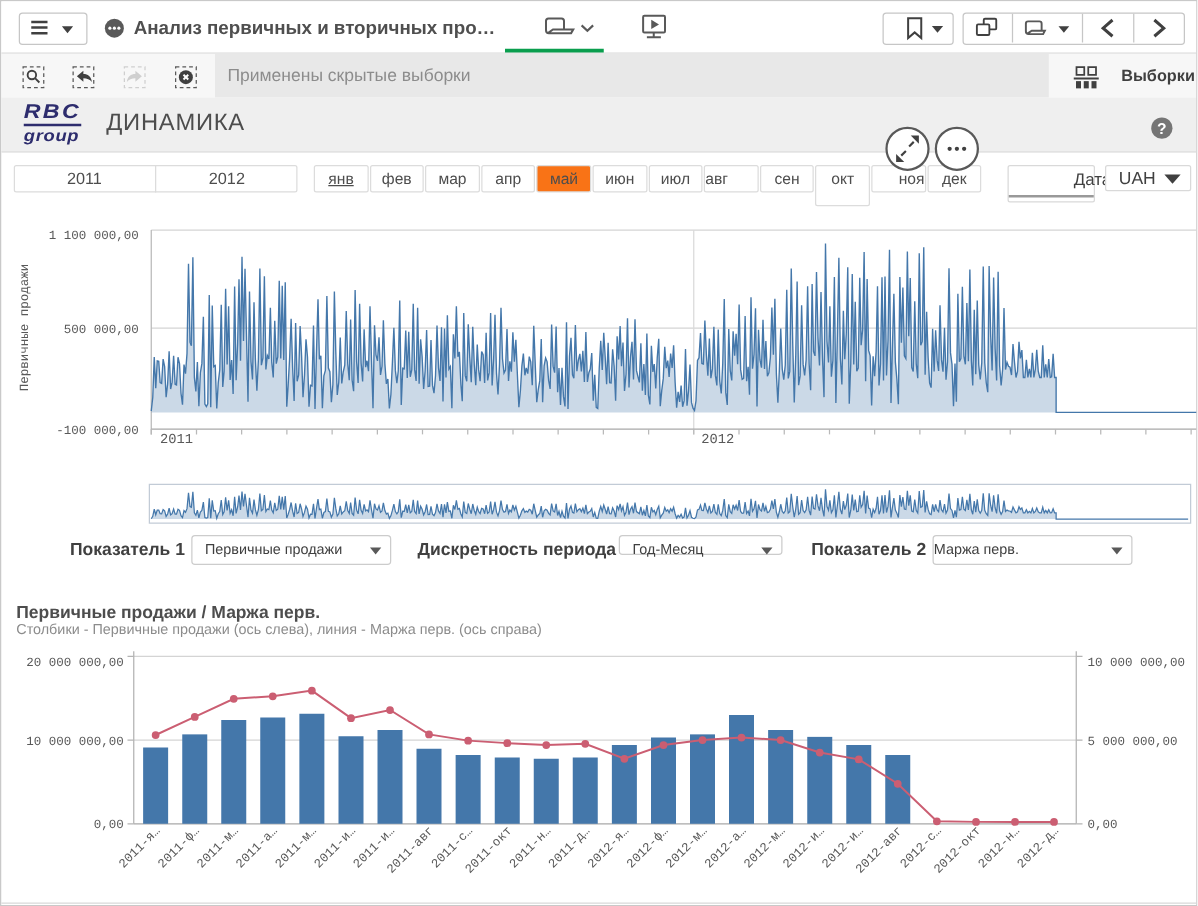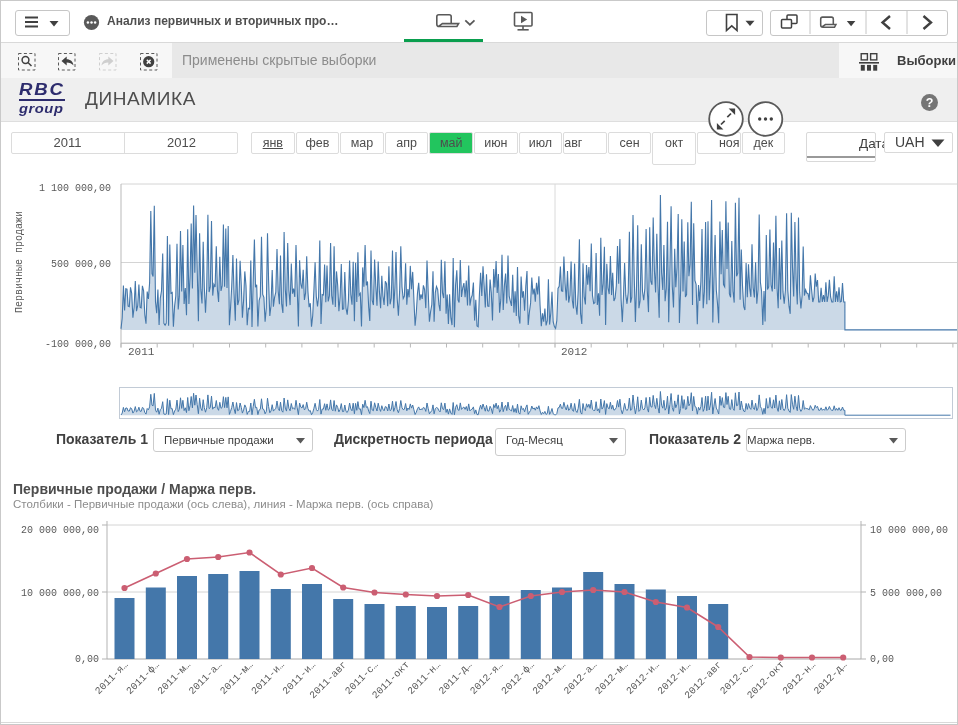--- a/index.html
+++ b/index.html
@@ -29,21 +29,21 @@
  <path d="M450.2,22.6 v-6.9 a2,2 0 0 0 -2,-2 h-10.4 a2,2 0 0 0 -2,2 v7.5 c0,1.4 0.9,2.3 2.3,2.3 h17.8 l1.7,-2.9 h-16.2 l-3.8,2.7" stroke="#595959" stroke-width="1.6" fill="none"></path>
  <path d="M464.3,19.3 l4.6,4.4 l4.6,-4.4" stroke="#595959" stroke-width="1.7" fill="none"></path>
 
  <g stroke="#595959" stroke-width="1.6" fill="none">
   <rect x="513.5" y="11.5" width="17.5" height="13.5" rx="1"></rect>
   <line x1="522" y1="25" x2="522" y2="28.5"></line>
   <line x1="516.5" y1="28.8" x2="527.7" y2="28.8"></line>
  </g>
  <path d="M520,14.8 v7.4 l6.2,-3.7 z" fill="#595959"></path>
 </svg>
-<div class="abs" style="left:106px;top:13px;font-size:12px;font-weight:600;color:#4f4f4f;">Анализ первичных и вторичных про…</div>
+<div class="abs" style="left:106px;top:13px;font-size:15px;font-weight:600;color:#4f4f4f;">Анализ первичных и вторичных про…</div>
 <div class="abs" style="left:403px;top:38px;width:79px;height:3px;background:#0a9e4e;"></div>
 <div class="abs" style="left:705px;top:9px;width:55px;height:24px;border:1px solid #c6c6c6;border-radius:3px;background:#fff;"></div>
 <div class="abs" style="left:769px;top:9px;width:176px;height:24px;border:1px solid #c6c6c6;border-radius:3px;background:#fff;"></div>
 <svg class="abs" style="left:700px;top:0;" width="258" height="42">
  <g stroke="#404040" stroke-width="1.6" fill="none">
   <path d="M25.5,13.5 h10.5 v16 l-5.25,-4.6 l-5.25,4.6 z"></path>
  </g>
  <path d="M44.5,19.8 h9 l-4.5,5.3 z" fill="#404040"></path>
  <line x1="109" y1="10" x2="109" y2="33" stroke="#c6c6c6"></line>
  <line x1="165" y1="10" x2="165" y2="33" stroke="#c6c6c6"></line>
@@ -105,21 +105,21 @@
  <text x="28.5" y="16" text-anchor="middle" font-size="12.5" font-weight="bold" fill="#fff" font-family="Liberation Sans">?</text>
 </svg>
 
 <div class="abs" style="left:10px;top:131px;width:227px;height:22px;background:#fff;border:1px solid #dcdcdc;border-radius:2px;box-sizing:border-box;"></div>
 <div class="abs" style="left:10px;top:131px;width:114px;height:22px;border-right:1px solid #dcdcdc;box-sizing:border-box;text-align:center;line-height:22px;font-size:13px;color:#4d4d4d;">2011</div>
 <div class="abs" style="left:124px;top:131px;width:113px;height:22px;text-align:center;line-height:22px;font-size:13px;color:#4d4d4d;">2012</div>
 <div class="abs" style="left:250.0px;top:131px;width:43.6px;height:22px;background:#fff;border:1px solid #dcdcdc;border-radius:2px;box-sizing:border-box;text-align:center;line-height:20px;font-size:12.5px;color:#4d4d4d;text-decoration:underline;">янв</div>
 <div class="abs" style="left:294.6px;top:131px;width:43.6px;height:22px;background:#fff;border:1px solid #dcdcdc;border-radius:2px;box-sizing:border-box;text-align:center;line-height:20px;font-size:12.5px;color:#4d4d4d;">фев</div>
 <div class="abs" style="left:339.2px;top:131px;width:43.6px;height:22px;background:#fff;border:1px solid #dcdcdc;border-radius:2px;box-sizing:border-box;text-align:center;line-height:20px;font-size:12.5px;color:#4d4d4d;">мар</div>
 <div class="abs" style="left:383.8px;top:131px;width:43.6px;height:22px;background:#fff;border:1px solid #dcdcdc;border-radius:2px;box-sizing:border-box;text-align:center;line-height:20px;font-size:12.5px;color:#4d4d4d;">апр</div>
-<div class="abs" style="left:428.4px;top:131px;width:43.6px;height:22px;background:#22c55e;border:1px solid #dcdcdc;border-radius:2px;box-sizing:border-box;text-align:center;line-height:20px;font-size:12.5px;color:#4d4d4d;">май</div>
+<div class="abs" style="left:428.4px;top:131px;width:43.6px;height:22px;background:#f97316;border:1px solid #dcdcdc;border-radius:2px;box-sizing:border-box;text-align:center;line-height:20px;font-size:12.5px;color:#4d4d4d;">май</div>
 <div class="abs" style="left:473.0px;top:131px;width:43.6px;height:22px;background:#fff;border:1px solid #dcdcdc;border-radius:2px;box-sizing:border-box;text-align:center;line-height:20px;font-size:12.5px;color:#4d4d4d;">июн</div>
 <div class="abs" style="left:517.6px;top:131px;width:43.6px;height:22px;background:#fff;border:1px solid #dcdcdc;border-radius:2px;box-sizing:border-box;text-align:center;line-height:20px;font-size:12.5px;color:#4d4d4d;">июл</div>
 <div class="abs" style="left:562.2px;top:131px;width:43.6px;height:22px;background:#fff;border:1px solid #dcdcdc;border-radius:2px;box-sizing:border-box;text-align:left;line-height:20px;font-size:12.5px;color:#4d4d4d;">авг</div>
 <div class="abs" style="left:606.8px;top:131px;width:43.6px;height:22px;background:#fff;border:1px solid #dcdcdc;border-radius:2px;box-sizing:border-box;text-align:center;line-height:20px;font-size:12.5px;color:#4d4d4d;">сен</div>
 <div class="abs" style="left:651.4px;top:131px;width:43.6px;height:33px;background:#fff;border:1px solid #dcdcdc;border-radius:2px;box-sizing:border-box;text-align:center;line-height:20px;font-size:12.5px;color:#4d4d4d;">окт</div>
 <div class="abs" style="left:696.0px;top:131px;width:43.6px;height:22px;background:#fff;border:1px solid #dcdcdc;border-radius:2px;box-sizing:border-box;text-align:right;line-height:20px;font-size:12.5px;color:#4d4d4d;">ноя</div>
 <div class="abs" style="left:740.6px;top:131px;width:43.6px;height:22px;background:#fff;border:1px solid #dcdcdc;border-radius:2px;box-sizing:border-box;text-align:center;line-height:20px;font-size:12.5px;color:#4d4d4d;">дек</div>
 
 <div class="abs" style="left:805px;top:131px;width:70px;height:30px;background:#fff;border:1px solid #d9d9d9;border-radius:2px;box-sizing:border-box;"></div>
 <div class="abs" style="left:814px;top:135px;font-size:13.5px;color:#404040;margin-left:44px;">Дата</div>
@@ -190,21 +190,21 @@
  <path d="M120.0,414.2 L120.0,414.0 121.2,412.1 122.4,406.4 123.6,410.8 124.8,407.0 126.0,407.0 127.1,410.0 128.3,410.1 129.5,406.7 130.7,407.7 131.9,412.1 133.1,410.2 134.3,405.6 135.5,410.9 136.7,409.9 137.9,406.2 139.1,410.3 140.2,410.3 141.4,406.4 142.6,407.3 143.8,411.5 145.0,413.1 146.2,407.5 147.4,408.8 148.6,405.9 149.8,393.3 151.0,404.3 152.1,404.8 153.3,392.4 154.5,409.3 155.7,411.2 156.9,407.1 158.1,413.3 159.3,408.6 160.5,407.3 161.7,400.7 162.9,413.0 164.1,413.4 165.2,413.0 166.4,397.7 167.6,413.5 168.8,399.2 170.0,407.8 171.2,407.6 172.4,413.6 173.6,410.0 174.8,408.2 176.0,399.1 177.2,410.6 178.3,408.4 179.5,396.8 180.7,407.4 181.9,399.3 183.1,409.6 184.3,406.8 185.5,411.6 186.7,396.5 187.9,409.7 189.1,404.6 190.2,395.5 191.4,406.9 192.6,392.3 193.8,404.2 195.0,394.0 196.2,403.4 197.4,412.7 198.6,397.2 199.8,407.1 201.0,409.6 202.2,398.7 203.3,406.7 204.5,411.2 205.7,406.8 206.9,393.9 208.1,407.6 209.3,406.6 210.5,395.1 211.7,408.2 212.9,406.2 214.1,406.7 215.3,399.5 216.4,407.1 217.6,409.3 218.8,401.3 220.0,407.3 221.2,406.4 222.4,395.7 223.6,406.6 224.8,396.4 226.0,406.8 227.2,395.9 228.4,413.4 229.5,410.5 230.7,406.6 231.9,401.0 233.1,407.9 234.3,412.6 235.5,401.6 236.7,409.8 237.9,409.0 239.1,402.0 240.3,406.4 241.4,412.1 242.6,408.9 243.8,403.9 245.0,406.4 246.2,413.4 247.4,410.4 248.6,410.5 249.8,402.0 251.0,413.7 252.2,405.6 253.4,398.3 254.5,406.7 255.7,406.3 256.9,413.6 258.1,409.0 259.3,408.3 260.5,397.8 261.7,408.0 262.9,408.5 264.1,412.8 265.3,410.3 266.5,397.2 267.6,405.5 268.8,411.8 270.0,410.0 271.2,403.7 272.4,410.1 273.6,408.5 274.8,407.6 276.0,400.0 277.2,407.4 278.4,409.7 279.5,401.1 280.7,409.7 281.9,411.2 283.1,397.0 284.3,407.1 285.5,410.1 286.7,398.9 287.9,407.3 289.1,409.8 290.3,402.5 291.5,407.8 292.6,406.9 293.8,408.4 295.0,399.3 296.2,406.8 297.4,413.6 298.6,402.0 299.8,406.1 301.0,407.0 302.2,403.6 303.4,408.9 304.6,407.7 305.7,401.2 306.9,407.4 308.1,410.2 309.3,409.5 310.5,413.7 311.7,411.7 312.9,407.3 314.1,402.3 315.3,408.3 316.5,410.1 317.6,408.4 318.8,398.5 320.0,413.1 321.2,408.0 322.4,408.1 323.6,402.7 324.8,409.3 326.0,402.9 327.2,409.2 328.4,408.2 329.6,398.9 330.7,408.2 331.9,409.8 333.1,399.5 334.3,410.2 335.5,403.9 336.7,406.4 337.9,410.9 339.1,408.4 340.3,402.6 341.5,410.6 342.7,410.5 343.8,404.0 345.0,410.4 346.2,411.5 347.4,409.0 348.6,402.0 349.8,407.9 351.0,409.8 352.2,402.2 353.4,412.7 354.6,402.4 355.8,409.3 356.9,400.6 358.1,408.1 359.3,407.8 360.5,413.6 361.7,403.2 362.9,406.6 364.1,399.3 365.3,406.4 366.5,405.7 367.7,410.2 368.8,412.6 370.0,400.2 371.2,409.0 372.4,409.8 373.6,401.8 374.8,406.4 376.0,410.0 377.2,402.2 378.4,407.4 379.6,410.4 380.8,404.7 381.9,408.2 383.1,409.8 384.3,405.6 385.5,406.1 386.7,410.0 387.9,403.0 389.1,409.7 390.3,408.6 391.5,400.2 392.7,410.4 393.9,406.7 395.0,400.5 396.2,408.7 397.4,411.7 398.6,407.5 399.8,399.5 401.0,406.7 402.2,408.7 403.4,408.2 404.6,402.5 405.8,409.8 406.9,407.0 408.1,408.5 409.3,402.9 410.5,407.1 411.7,404.0 412.9,408.8 414.1,413.5 415.3,411.2 416.5,407.7 417.7,405.9 418.9,409.0 420.0,407.9 421.2,408.7 422.4,406.4 423.6,407.1 424.8,410.4 426.0,402.0 427.2,407.5 428.4,412.8 429.6,411.0 430.8,409.8 432.0,403.9 433.1,412.8 434.3,407.6 435.5,406.5 436.7,407.1 437.9,409.7 439.1,410.9 440.3,401.8 441.5,407.7 442.7,408.6 443.9,402.1 445.1,411.4 446.2,408.0 447.4,413.1 448.6,407.9 449.8,412.0 451.0,413.4 452.2,401.5 453.4,413.7 454.6,406.3 455.8,403.7 457.0,408.9 458.1,409.4 459.3,401.9 460.5,408.4 461.7,406.8 462.9,406.0 464.1,408.4 465.3,405.5 466.5,409.9 467.7,402.9 468.9,409.9 470.1,408.6 471.2,408.1 472.4,405.9 473.6,412.6 474.8,408.9 476.0,413.5 477.2,413.7 478.4,408.0 479.6,404.1 480.8,408.2 482.0,403.0 483.2,406.6 484.3,410.2 485.5,404.4 486.7,410.0 487.9,410.1 489.1,405.3 490.3,407.7 491.5,412.6 492.7,403.5 493.9,406.7 495.1,402.1 496.2,407.7 497.4,404.4 498.6,411.2 499.8,408.8 501.0,401.0 502.2,410.7 503.4,406.4 504.6,404.3 505.8,409.6 507.0,401.1 508.2,408.3 509.3,409.1 510.5,410.0 511.7,404.5 512.9,411.2 514.1,407.4 515.3,411.7 516.5,403.1 517.7,411.8 518.9,413.1 520.1,404.8 521.3,408.5 522.4,407.4 523.6,410.8 524.8,406.5 526.0,403.9 527.2,413.3 528.4,411.1 529.6,409.5 530.8,405.0 532.0,408.0 533.2,406.9 534.3,409.2 535.5,405.9 536.7,408.0 537.9,404.7 539.1,410.0 540.3,413.5 541.5,411.3 542.7,412.7 543.9,410.4 545.1,413.4 546.3,412.5 547.4,405.3 548.6,413.3 549.8,411.2 551.0,407.5 552.2,412.8 553.4,413.6 554.6,413.9 555.8,412.6 557.0,406.9 558.2,406.5 559.4,403.1 560.5,407.3 561.7,407.4 562.9,401.3 564.1,406.1 565.3,409.0 566.5,403.8 567.7,409.4 568.9,408.1 570.1,402.2 571.3,409.0 572.5,410.4 573.6,402.5 574.8,409.8 576.0,411.5 577.2,407.3 578.4,398.3 579.6,411.4 580.8,413.1 582.0,402.5 583.2,408.3 584.4,409.7 585.5,402.8 586.7,406.2 587.9,403.2 589.1,407.4 590.3,399.0 591.5,408.2 592.7,409.6 593.9,409.4 595.1,400.7 596.3,409.8 597.5,407.8 598.6,411.7 599.8,398.0 601.0,408.1 602.2,406.1 603.4,399.6 604.6,413.4 605.8,402.6 607.0,406.8 608.2,407.9 609.4,401.2 610.6,408.1 611.7,404.2 612.9,409.1 614.1,408.6 615.3,406.5 616.5,399.5 617.7,406.1 618.9,398.2 620.1,408.8 621.3,412.8 622.5,408.2 623.6,402.4 624.8,408.1 626.0,409.6 627.2,407.6 628.4,397.0 629.6,409.4 630.8,408.4 632.0,394.0 633.2,404.6 634.4,412.8 635.6,406.2 636.7,395.8 637.9,410.4 639.1,409.1 640.3,399.1 641.5,407.4 642.7,409.0 643.9,406.8 645.1,396.5 646.3,407.3 647.5,411.1 648.7,396.2 649.8,405.6 651.0,406.2 652.2,394.4 653.4,403.7 654.6,407.6 655.8,397.3 657.0,406.5 658.2,412.1 659.4,390.5 660.6,404.2 661.8,407.2 662.9,399.3 664.1,409.2 665.3,406.9 666.5,395.2 667.7,412.9 668.9,403.4 670.1,392.5 671.3,406.6 672.5,410.3 673.7,399.9 674.8,406.7 676.0,403.2 677.2,393.8 678.4,413.0 679.6,407.4 680.8,394.7 682.0,407.4 683.2,398.6 684.4,408.4 685.6,408.0 686.8,395.3 687.9,404.8 689.1,402.6 690.3,391.7 691.5,409.8 692.7,395.4 693.9,405.5 695.1,406.2 696.3,413.2 697.5,406.3 698.7,409.1 699.9,405.6 701.0,396.5 702.2,410.4 703.4,407.4 704.6,395.2 705.8,409.7 707.0,395.1 708.2,409.0 709.4,404.1 710.6,391.3 711.8,412.9 712.9,405.2 714.1,397.5 715.3,407.1 716.5,409.5 717.7,413.0 718.9,395.1 720.1,404.4 721.3,396.6 722.5,406.2 723.7,406.6 724.9,391.6 726.0,403.5 727.2,395.3 728.4,407.9 729.6,408.4 730.8,398.6 732.0,407.4 733.2,409.4 734.4,391.8 735.6,404.8 736.8,404.2 738.0,391.0 739.1,408.9 740.3,400.0 741.5,406.5 742.7,410.1 743.9,410.7 745.1,402.4 746.3,408.4 747.5,402.6 748.7,406.9 749.9,408.4 751.0,399.1 752.2,406.8 753.4,408.5 754.6,402.3 755.8,409.6 757.0,407.1 758.2,393.9 759.4,405.8 760.6,407.4 761.8,413.3 763.0,407.3 764.1,412.7 765.3,397.5 766.5,407.1 767.7,406.6 768.9,396.5 770.1,406.3 771.3,407.4 772.5,398.8 773.7,407.0 774.9,394.1 776.1,407.0 777.2,410.4 778.4,399.8 779.6,408.8 780.8,398.5 782.0,407.5 783.2,409.6 784.4,407.2 785.6,393.7 786.8,407.2 788.0,410.0 789.2,411.4 790.3,393.6 791.5,403.2 792.7,408.3 793.9,395.2 795.1,405.2 796.3,409.7 797.5,394.4 798.7,407.6 799.9,410.4 801.1,408.2 802.2,399.5 803.4,408.2 804.6,407.1 805.8,407.7 807.0,407.8 808.2,408.9 809.4,404.6 810.6,407.1 811.8,409.3 813.0,408.4 814.2,404.3 815.3,406.6 816.5,405.4 817.7,409.3 818.9,409.3 820.1,406.8 821.3,409.3 822.5,408.1 823.7,409.3 824.9,405.8 826.1,409.3 827.3,408.1 828.4,405.4 829.6,408.4 830.8,409.3 832.0,409.3 833.2,404.8 834.4,409.3 835.6,407.4 836.8,409.3 838.0,406.7 839.2,409.3 840.3,409.2 841.5,406.0 842.7,409.3 843.9,409.3 L843.9,414.2 Z" fill="rgba(68,119,170,0.28)"></path>
  <path d="M120.0,414.0 121.2,412.1 122.4,406.4 123.6,410.8 124.8,407.0 126.0,407.0 127.1,410.0 128.3,410.1 129.5,406.7 130.7,407.7 131.9,412.1 133.1,410.2 134.3,405.6 135.5,410.9 136.7,409.9 137.9,406.2 139.1,410.3 140.2,410.3 141.4,406.4 142.6,407.3 143.8,411.5 145.0,413.1 146.2,407.5 147.4,408.8 148.6,405.9 149.8,393.3 151.0,404.3 152.1,404.8 153.3,392.4 154.5,409.3 155.7,411.2 156.9,407.1 158.1,413.3 159.3,408.6 160.5,407.3 161.7,400.7 162.9,413.0 164.1,413.4 165.2,413.0 166.4,397.7 167.6,413.5 168.8,399.2 170.0,407.8 171.2,407.6 172.4,413.6 173.6,410.0 174.8,408.2 176.0,399.1 177.2,410.6 178.3,408.4 179.5,396.8 180.7,407.4 181.9,399.3 183.1,409.6 184.3,406.8 185.5,411.6 186.7,396.5 187.9,409.7 189.1,404.6 190.2,395.5 191.4,406.9 192.6,392.3 193.8,404.2 195.0,394.0 196.2,403.4 197.4,412.7 198.6,397.2 199.8,407.1 201.0,409.6 202.2,398.7 203.3,406.7 204.5,411.2 205.7,406.8 206.9,393.9 208.1,407.6 209.3,406.6 210.5,395.1 211.7,408.2 212.9,406.2 214.1,406.7 215.3,399.5 216.4,407.1 217.6,409.3 218.8,401.3 220.0,407.3 221.2,406.4 222.4,395.7 223.6,406.6 224.8,396.4 226.0,406.8 227.2,395.9 228.4,413.4 229.5,410.5 230.7,406.6 231.9,401.0 233.1,407.9 234.3,412.6 235.5,401.6 236.7,409.8 237.9,409.0 239.1,402.0 240.3,406.4 241.4,412.1 242.6,408.9 243.8,403.9 245.0,406.4 246.2,413.4 247.4,410.4 248.6,410.5 249.8,402.0 251.0,413.7 252.2,405.6 253.4,398.3 254.5,406.7 255.7,406.3 256.9,413.6 258.1,409.0 259.3,408.3 260.5,397.8 261.7,408.0 262.9,408.5 264.1,412.8 265.3,410.3 266.5,397.2 267.6,405.5 268.8,411.8 270.0,410.0 271.2,403.7 272.4,410.1 273.6,408.5 274.8,407.6 276.0,400.0 277.2,407.4 278.4,409.7 279.5,401.1 280.7,409.7 281.9,411.2 283.1,397.0 284.3,407.1 285.5,410.1 286.7,398.9 287.9,407.3 289.1,409.8 290.3,402.5 291.5,407.8 292.6,406.9 293.8,408.4 295.0,399.3 296.2,406.8 297.4,413.6 298.6,402.0 299.8,406.1 301.0,407.0 302.2,403.6 303.4,408.9 304.6,407.7 305.7,401.2 306.9,407.4 308.1,410.2 309.3,409.5 310.5,413.7 311.7,411.7 312.9,407.3 314.1,402.3 315.3,408.3 316.5,410.1 317.6,408.4 318.8,398.5 320.0,413.1 321.2,408.0 322.4,408.1 323.6,402.7 324.8,409.3 326.0,402.9 327.2,409.2 328.4,408.2 329.6,398.9 330.7,408.2 331.9,409.8 333.1,399.5 334.3,410.2 335.5,403.9 336.7,406.4 337.9,410.9 339.1,408.4 340.3,402.6 341.5,410.6 342.7,410.5 343.8,404.0 345.0,410.4 346.2,411.5 347.4,409.0 348.6,402.0 349.8,407.9 351.0,409.8 352.2,402.2 353.4,412.7 354.6,402.4 355.8,409.3 356.9,400.6 358.1,408.1 359.3,407.8 360.5,413.6 361.7,403.2 362.9,406.6 364.1,399.3 365.3,406.4 366.5,405.7 367.7,410.2 368.8,412.6 370.0,400.2 371.2,409.0 372.4,409.8 373.6,401.8 374.8,406.4 376.0,410.0 377.2,402.2 378.4,407.4 379.6,410.4 380.8,404.7 381.9,408.2 383.1,409.8 384.3,405.6 385.5,406.1 386.7,410.0 387.9,403.0 389.1,409.7 390.3,408.6 391.5,400.2 392.7,410.4 393.9,406.7 395.0,400.5 396.2,408.7 397.4,411.7 398.6,407.5 399.8,399.5 401.0,406.7 402.2,408.7 403.4,408.2 404.6,402.5 405.8,409.8 406.9,407.0 408.1,408.5 409.3,402.9 410.5,407.1 411.7,404.0 412.9,408.8 414.1,413.5 415.3,411.2 416.5,407.7 417.7,405.9 418.9,409.0 420.0,407.9 421.2,408.7 422.4,406.4 423.6,407.1 424.8,410.4 426.0,402.0 427.2,407.5 428.4,412.8 429.6,411.0 430.8,409.8 432.0,403.9 433.1,412.8 434.3,407.6 435.5,406.5 436.7,407.1 437.9,409.7 439.1,410.9 440.3,401.8 441.5,407.7 442.7,408.6 443.9,402.1 445.1,411.4 446.2,408.0 447.4,413.1 448.6,407.9 449.8,412.0 451.0,413.4 452.2,401.5 453.4,413.7 454.6,406.3 455.8,403.7 457.0,408.9 458.1,409.4 459.3,401.9 460.5,408.4 461.7,406.8 462.9,406.0 464.1,408.4 465.3,405.5 466.5,409.9 467.7,402.9 468.9,409.9 470.1,408.6 471.2,408.1 472.4,405.9 473.6,412.6 474.8,408.9 476.0,413.5 477.2,413.7 478.4,408.0 479.6,404.1 480.8,408.2 482.0,403.0 483.2,406.6 484.3,410.2 485.5,404.4 486.7,410.0 487.9,410.1 489.1,405.3 490.3,407.7 491.5,412.6 492.7,403.5 493.9,406.7 495.1,402.1 496.2,407.7 497.4,404.4 498.6,411.2 499.8,408.8 501.0,401.0 502.2,410.7 503.4,406.4 504.6,404.3 505.8,409.6 507.0,401.1 508.2,408.3 509.3,409.1 510.5,410.0 511.7,404.5 512.9,411.2 514.1,407.4 515.3,411.7 516.5,403.1 517.7,411.8 518.9,413.1 520.1,404.8 521.3,408.5 522.4,407.4 523.6,410.8 524.8,406.5 526.0,403.9 527.2,413.3 528.4,411.1 529.6,409.5 530.8,405.0 532.0,408.0 533.2,406.9 534.3,409.2 535.5,405.9 536.7,408.0 537.9,404.7 539.1,410.0 540.3,413.5 541.5,411.3 542.7,412.7 543.9,410.4 545.1,413.4 546.3,412.5 547.4,405.3 548.6,413.3 549.8,411.2 551.0,407.5 552.2,412.8 553.4,413.6 554.6,413.9 555.8,412.6 557.0,406.9 558.2,406.5 559.4,403.1 560.5,407.3 561.7,407.4 562.9,401.3 564.1,406.1 565.3,409.0 566.5,403.8 567.7,409.4 568.9,408.1 570.1,402.2 571.3,409.0 572.5,410.4 573.6,402.5 574.8,409.8 576.0,411.5 577.2,407.3 578.4,398.3 579.6,411.4 580.8,413.1 582.0,402.5 583.2,408.3 584.4,409.7 585.5,402.8 586.7,406.2 587.9,403.2 589.1,407.4 590.3,399.0 591.5,408.2 592.7,409.6 593.9,409.4 595.1,400.7 596.3,409.8 597.5,407.8 598.6,411.7 599.8,398.0 601.0,408.1 602.2,406.1 603.4,399.6 604.6,413.4 605.8,402.6 607.0,406.8 608.2,407.9 609.4,401.2 610.6,408.1 611.7,404.2 612.9,409.1 614.1,408.6 615.3,406.5 616.5,399.5 617.7,406.1 618.9,398.2 620.1,408.8 621.3,412.8 622.5,408.2 623.6,402.4 624.8,408.1 626.0,409.6 627.2,407.6 628.4,397.0 629.6,409.4 630.8,408.4 632.0,394.0 633.2,404.6 634.4,412.8 635.6,406.2 636.7,395.8 637.9,410.4 639.1,409.1 640.3,399.1 641.5,407.4 642.7,409.0 643.9,406.8 645.1,396.5 646.3,407.3 647.5,411.1 648.7,396.2 649.8,405.6 651.0,406.2 652.2,394.4 653.4,403.7 654.6,407.6 655.8,397.3 657.0,406.5 658.2,412.1 659.4,390.5 660.6,404.2 661.8,407.2 662.9,399.3 664.1,409.2 665.3,406.9 666.5,395.2 667.7,412.9 668.9,403.4 670.1,392.5 671.3,406.6 672.5,410.3 673.7,399.9 674.8,406.7 676.0,403.2 677.2,393.8 678.4,413.0 679.6,407.4 680.8,394.7 682.0,407.4 683.2,398.6 684.4,408.4 685.6,408.0 686.8,395.3 687.9,404.8 689.1,402.6 690.3,391.7 691.5,409.8 692.7,395.4 693.9,405.5 695.1,406.2 696.3,413.2 697.5,406.3 698.7,409.1 699.9,405.6 701.0,396.5 702.2,410.4 703.4,407.4 704.6,395.2 705.8,409.7 707.0,395.1 708.2,409.0 709.4,404.1 710.6,391.3 711.8,412.9 712.9,405.2 714.1,397.5 715.3,407.1 716.5,409.5 717.7,413.0 718.9,395.1 720.1,404.4 721.3,396.6 722.5,406.2 723.7,406.6 724.9,391.6 726.0,403.5 727.2,395.3 728.4,407.9 729.6,408.4 730.8,398.6 732.0,407.4 733.2,409.4 734.4,391.8 735.6,404.8 736.8,404.2 738.0,391.0 739.1,408.9 740.3,400.0 741.5,406.5 742.7,410.1 743.9,410.7 745.1,402.4 746.3,408.4 747.5,402.6 748.7,406.9 749.9,408.4 751.0,399.1 752.2,406.8 753.4,408.5 754.6,402.3 755.8,409.6 757.0,407.1 758.2,393.9 759.4,405.8 760.6,407.4 761.8,413.3 763.0,407.3 764.1,412.7 765.3,397.5 766.5,407.1 767.7,406.6 768.9,396.5 770.1,406.3 771.3,407.4 772.5,398.8 773.7,407.0 774.9,394.1 776.1,407.0 777.2,410.4 778.4,399.8 779.6,408.8 780.8,398.5 782.0,407.5 783.2,409.6 784.4,407.2 785.6,393.7 786.8,407.2 788.0,410.0 789.2,411.4 790.3,393.6 791.5,403.2 792.7,408.3 793.9,395.2 795.1,405.2 796.3,409.7 797.5,394.4 798.7,407.6 799.9,410.4 801.1,408.2 802.2,399.5 803.4,408.2 804.6,407.1 805.8,407.7 807.0,407.8 808.2,408.9 809.4,404.6 810.6,407.1 811.8,409.3 813.0,408.4 814.2,404.3 815.3,406.6 816.5,405.4 817.7,409.3 818.9,409.3 820.1,406.8 821.3,409.3 822.5,408.1 823.7,409.3 824.9,405.8 826.1,409.3 827.3,408.1 828.4,405.4 829.6,408.4 830.8,409.3 832.0,409.3 833.2,404.8 834.4,409.3 835.6,407.4 836.8,409.3 838.0,406.7 839.2,409.3 840.3,409.2 841.5,406.0 842.7,409.3 843.9,409.3 L843.9,414.2 L949.5,414.2" fill="none" stroke="#4477aa" stroke-width="1"></path>
 </svg>
 
 <div class="abs" style="left:55px;top:430px;font-size:14px;font-weight:bold;color:#404040;">Показатель 1</div>
 <div class="abs" style="left:152px;top:427px;width:160px;height:24px;background:#fff;border:1px solid #ccc;border-radius:3px;box-sizing:border-box;font-size:11.5px;color:#404040;line-height:22px;padding-left:10px;">Первичные продажи</div>
 <svg class="abs" style="left:294px;top:436px;" width="12" height="8">
       <path d="M1,1 h9 l-4.5,5.5 z" fill="#595959"></path>
     </svg>
 <div class="abs" style="left:333px;top:430px;font-size:14px;font-weight:bold;color:#404040;">Дискретность периода</div>
-<div class="abs" style="left:494px;top:427px;width:131px;height:28px;background:#fff;border:1px solid #ccc;border-radius:3px;box-sizing:border-box;font-size:11.5px;color:#404040;line-height:22px;padding-left:10px;">Год-Месяц</div>
+<div class="abs" style="left:494px;top:427px;width:131px;height:16px;background:#fff;border:1px solid #ccc;border-radius:3px;box-sizing:border-box;font-size:11.5px;color:#404040;line-height:22px;padding-left:10px;">Год-Месяц</div>
 <svg class="abs" style="left:607px;top:436px;" width="12" height="8">
       <path d="M1,1 h9 l-4.5,5.5 z" fill="#595959"></path>
     </svg>
 <div class="abs" style="left:648px;top:430px;font-size:14px;font-weight:bold;color:#404040;">Показатель 2</div>
 <div class="abs" style="left:745px;top:427px;width:160px;height:24px;background:#fff;border:1px solid #ccc;border-radius:3px;box-sizing:border-box;font-size:11.5px;color:#404040;line-height:22px;">Маржа перв.</div>
 <svg class="abs" style="left:887px;top:436px;" width="12" height="8">
       <path d="M1,1 h9 l-4.5,5.5 z" fill="#595959"></path>
     </svg>
 
 <div class="abs" style="left:12px;top:497px;font-size:11.5px;color:#8c8c8c;">Столбики - Первичные продажи (ось слева), линия - Маржа перв. (ось справа)</div>

